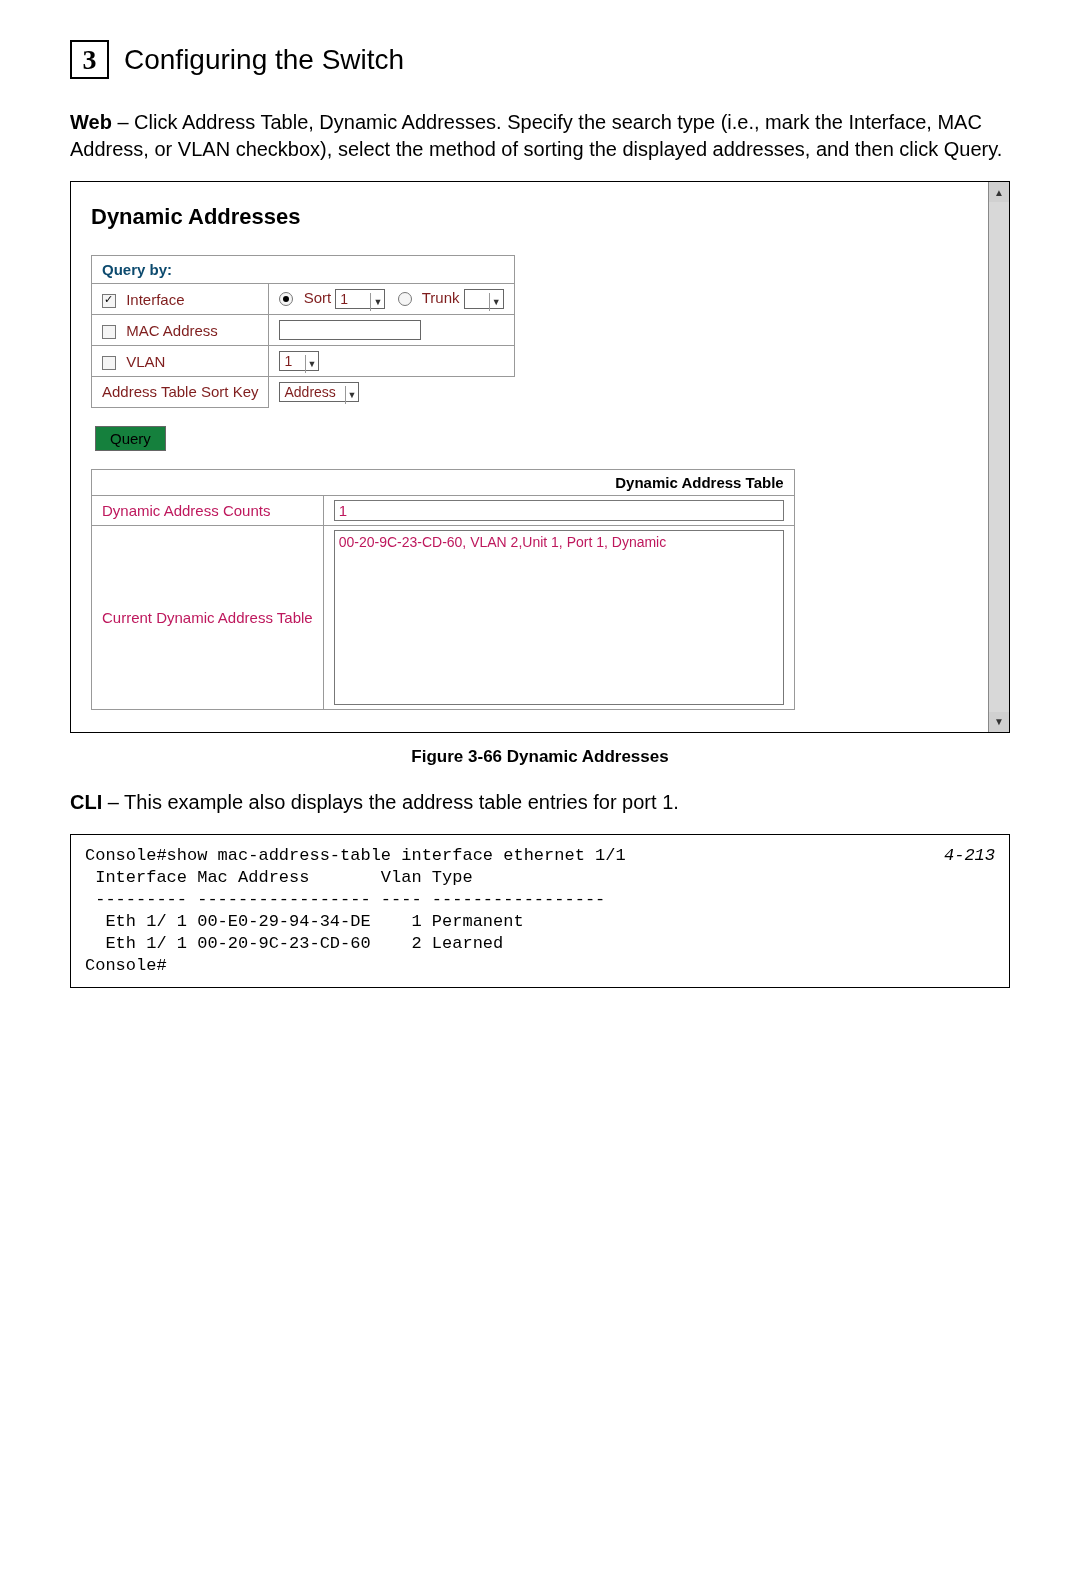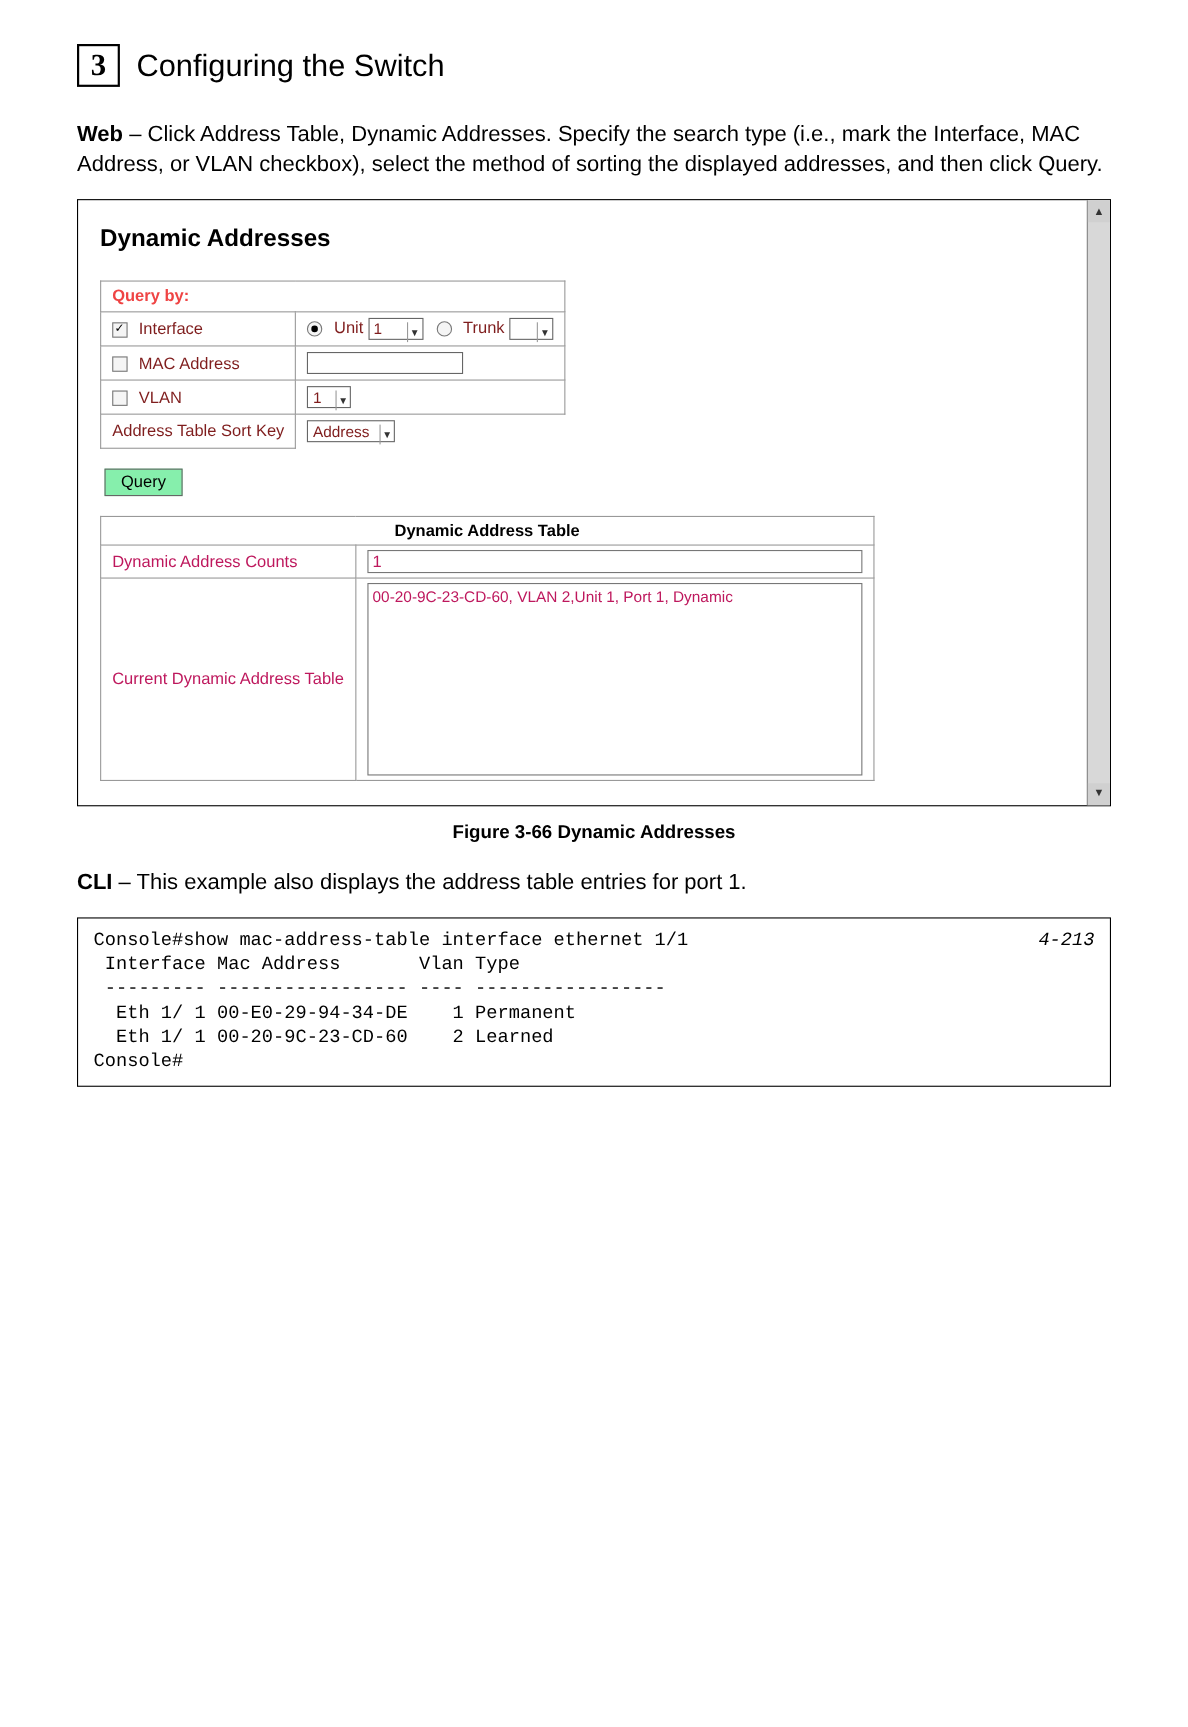--- a/index.html
+++ b/index.html
@@ -85,21 +85,21 @@
     border: 1px solid #999;
     padding: 5px 10px;
     font-size: 15px;
     text-align: left;
     font-weight: normal;
     color: #7f1d1d;
     vertical-align: middle;
   }
   table.form-table th.section-head {
     font-weight: bold;
-    color: #ef4444;
+    color: #0c4a6e;
   }
   .chk, .rdo {
     display: inline-block;
     width: 12px;
     height: 12px;
     border: 1px solid #777;
     vertical-align: middle;
     margin-right: 6px;
     position: relative;
     background: #f5f5f5;
@@ -149,37 +149,37 @@
     display: inline-block;
     border: 1px solid #666;
     height: 18px;
     width: 140px;
     background: #fff;
     vertical-align: middle;
   }
 
   .query-btn {
     border: 1px solid #666;
-    background: #86efac;
+    background: #15803d;
     padding: 3px 14px;
     font-size: 15px;
     margin: 18px 0 14px 4px;
     display: inline-block;
   }
 
   table.result-table {
     border-collapse: collapse;
     margin-top: 4px;
   }
   table.result-table th.rt-head {
     border: 1px solid #999;
     font-size: 15px;
     font-weight: bold;
     padding: 4px 10px;
-    text-align: center;
+    text-align: right;
   }
   table.result-table td {
     border: 1px solid #999;
     font-size: 15px;
     color: #be185d;
     padding: 4px 10px;
     vertical-align: middle;
   }
   .val-box {
     border: 1px solid #777;
@@ -251,21 +251,21 @@
           <tr>
             <th colspan="2" class="section-head">Query by:</th>
           </tr>
       <tr>
         <td>
           <span class="chk checked"></span>
           <span>Interface</span>
         </td>
         <td>
           <span class="rdo checked"></span>
-          <span>Unit</span>
+          <span>Sort</span>
           <span class="sel" style="min-width:40px;">1</span>
           &nbsp;
           <span class="rdo"></span>
           <span>Trunk</span>
           <span class="sel" style="min-width:30px;"></span>
         </td>
       </tr>
       <tr>
         <td>
           <span class="chk"></span>

